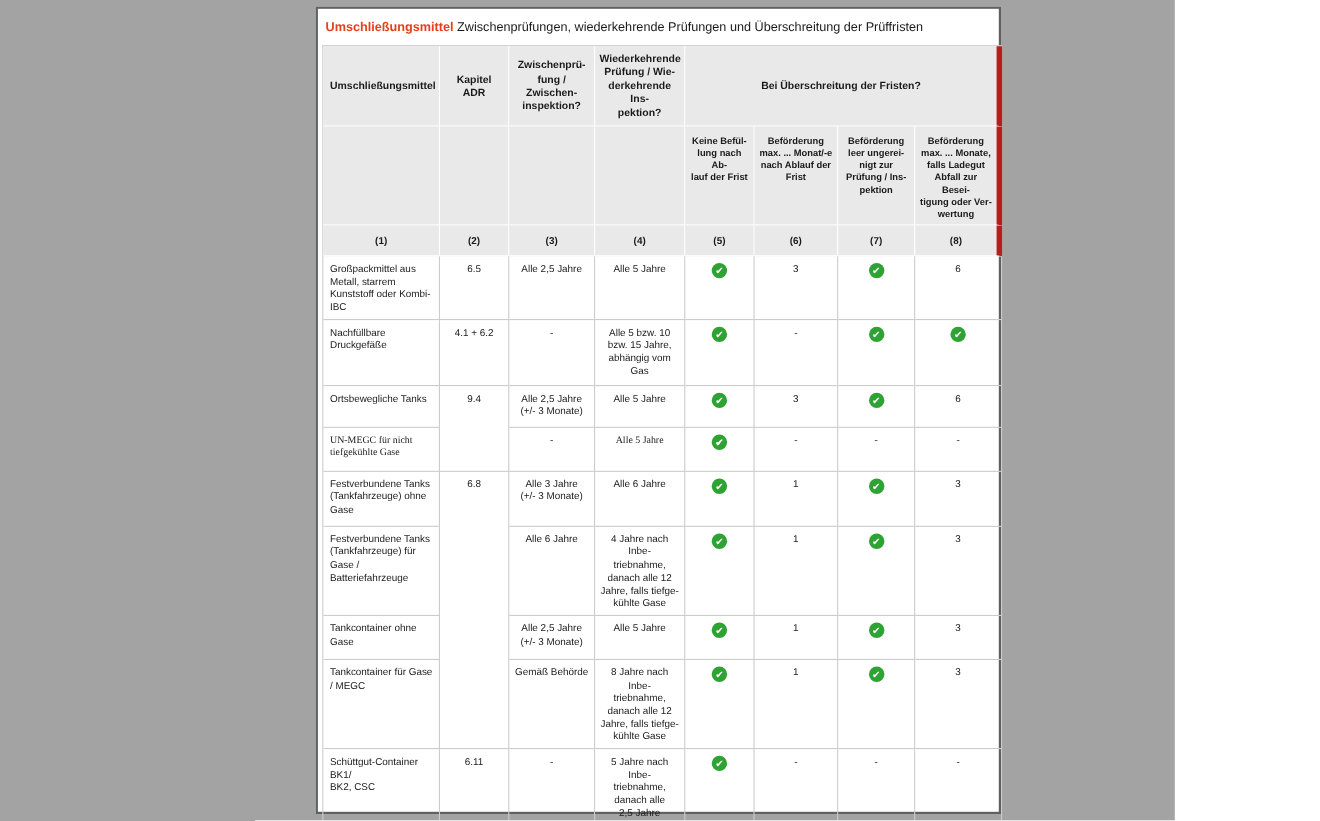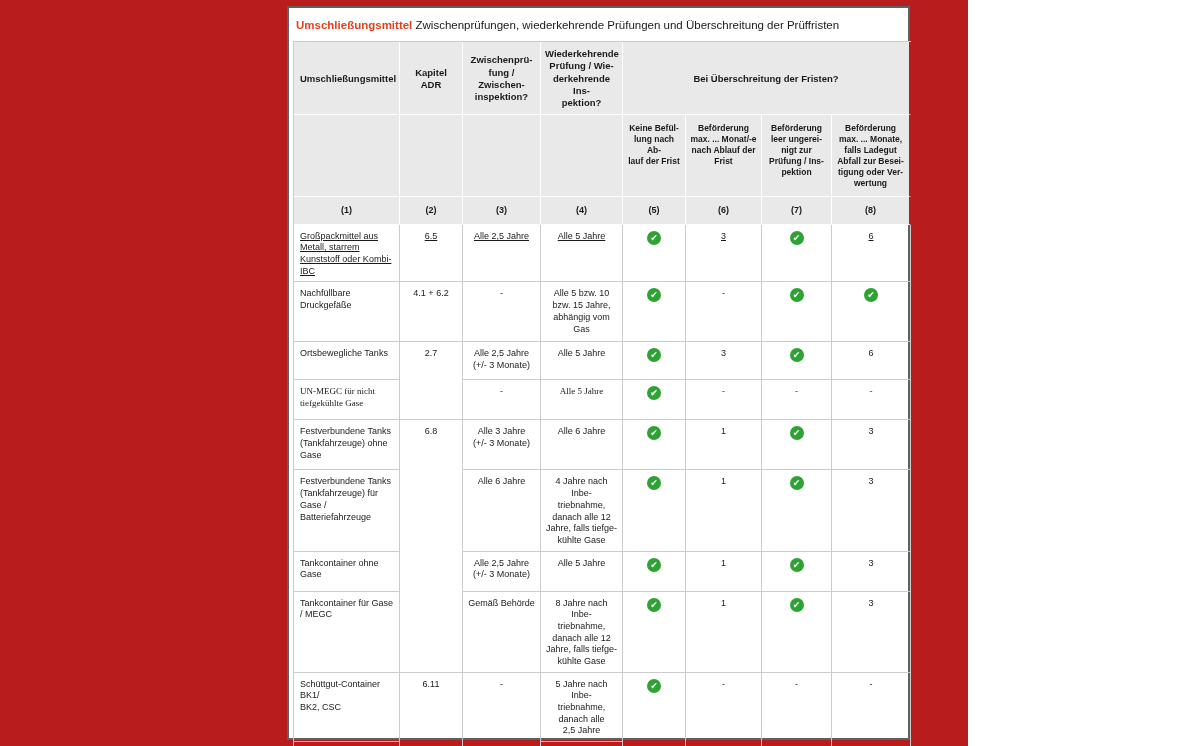--- a/index.html
+++ b/index.html
@@ -1,19 +1,19 @@
 <!DOCTYPE html>
 <html><head>
 <meta charset="utf-8">
 <style>
   * { box-sizing: border-box; margin: 0; padding: 0; }
   html, body { background: #fff; }
   .page {
-    position: relative; width: 968px; height: 746px;
-    background: #b91c1c; overflow: hidden;
+    position: relative; width: 1068px; height: 746px;
+    background: #a3a3a3; overflow: hidden;
     font-family: "Liberation Sans", "DejaVu Sans", sans-serif;
     color: #1a1a1a;
   }
   .frame {
     position: absolute; left: 287px; top: 6px;
     width: 623px; height: 734px;
     border: 2px solid #5f6062; background: #fff;
     padding: 6px 2px 0 3px;
   }
   .title { font-size: 11.5px; margin: 5px 0 10px 4px; white-space: nowrap; }
@@ -29,28 +29,28 @@
   th, td {
     border-right: 1px solid #ccc; border-bottom: 1px solid #ccc;
     vertical-align: top; padding: 6px 4px 4px 4px;
     font-size: 9px; line-height: 1.3; text-align: center;
     white-space: pre-line; overflow: hidden;
   }
   thead th {
     background: #e9e9e9; border-right: 1px solid #fff; border-bottom: 1px solid #fff;
     font-weight: bold;
   }
-  thead th:last-child { border-right: 2px solid #b91c1c; }
+  thead th:last-child { border-right: 5px solid #b91c1c; }
   tr.h1 th { vertical-align: middle; font-size: 9.5px; }
   tr.h1 th.c1 { text-align: left; padding-left: 6px; }
   tr.h2 th { vertical-align: top; padding-top: 8px; font-size: 8.5px; }
   tr.h3 th { vertical-align: middle; font-size: 9px; }
   tbody td.c1 { text-align: left; padding-left: 6px; }
   .h1 { height: 60px; } .h2 { height: 82px; } .h3 { height: 28px; }
-  .r1 { height: 50px; text-decoration: underline; } .r2 { height: 60px; } .r3 { height: 38px; }
+  .r1 { height: 50px; } .r2 { height: 60px; } .r3 { height: 38px; }
   .r4 { height: 40px; font-family: Liberation Serif, serif; } .r5 { height: 50px; } .r6 { height: 70px; margin-left: 17px; }
   .r7 { height: 40px; } .r8 { height: 70px; } .r9 { height: 62px; }
   .r10 { height: 36px; }
   .check {
     display: inline-block; width: 14px; height: 14px; border-radius: 50%;
     background: #2ea334; color: #fff; font-size: 9px; line-height: 14px;
     font-weight: bold; text-align: center; vertical-align: top;
   }
 </style>
 </head>
@@ -142,21 +142,21 @@
 bzw. 15 Jahre,
 abhängig vom
 Gas</td>
           <td><span class="check">✔</span></td>
           <td>-</td>
           <td><span class="check">✔</span></td>
           <td><span class="check">✔</span></td>
         </tr>
         <tr class="r3">
           <td class="c1">Ortsbewegliche Tanks</td>
-          <td rowspan="2">2.7</td>
+          <td rowspan="2">9.4</td>
           <td>Alle 2,5 Jahre
 (+/- 3 Monate)</td>
           <td>Alle 5 Jahre</td>
           <td><span class="check">✔</span></td>
           <td>3</td>
           <td><span class="check">✔</span></td>
           <td>6</td>
         </tr>
         <tr class="r4">
           <td class="c1">UN-MEGC für nicht tiefgekühlte Gase</td>

